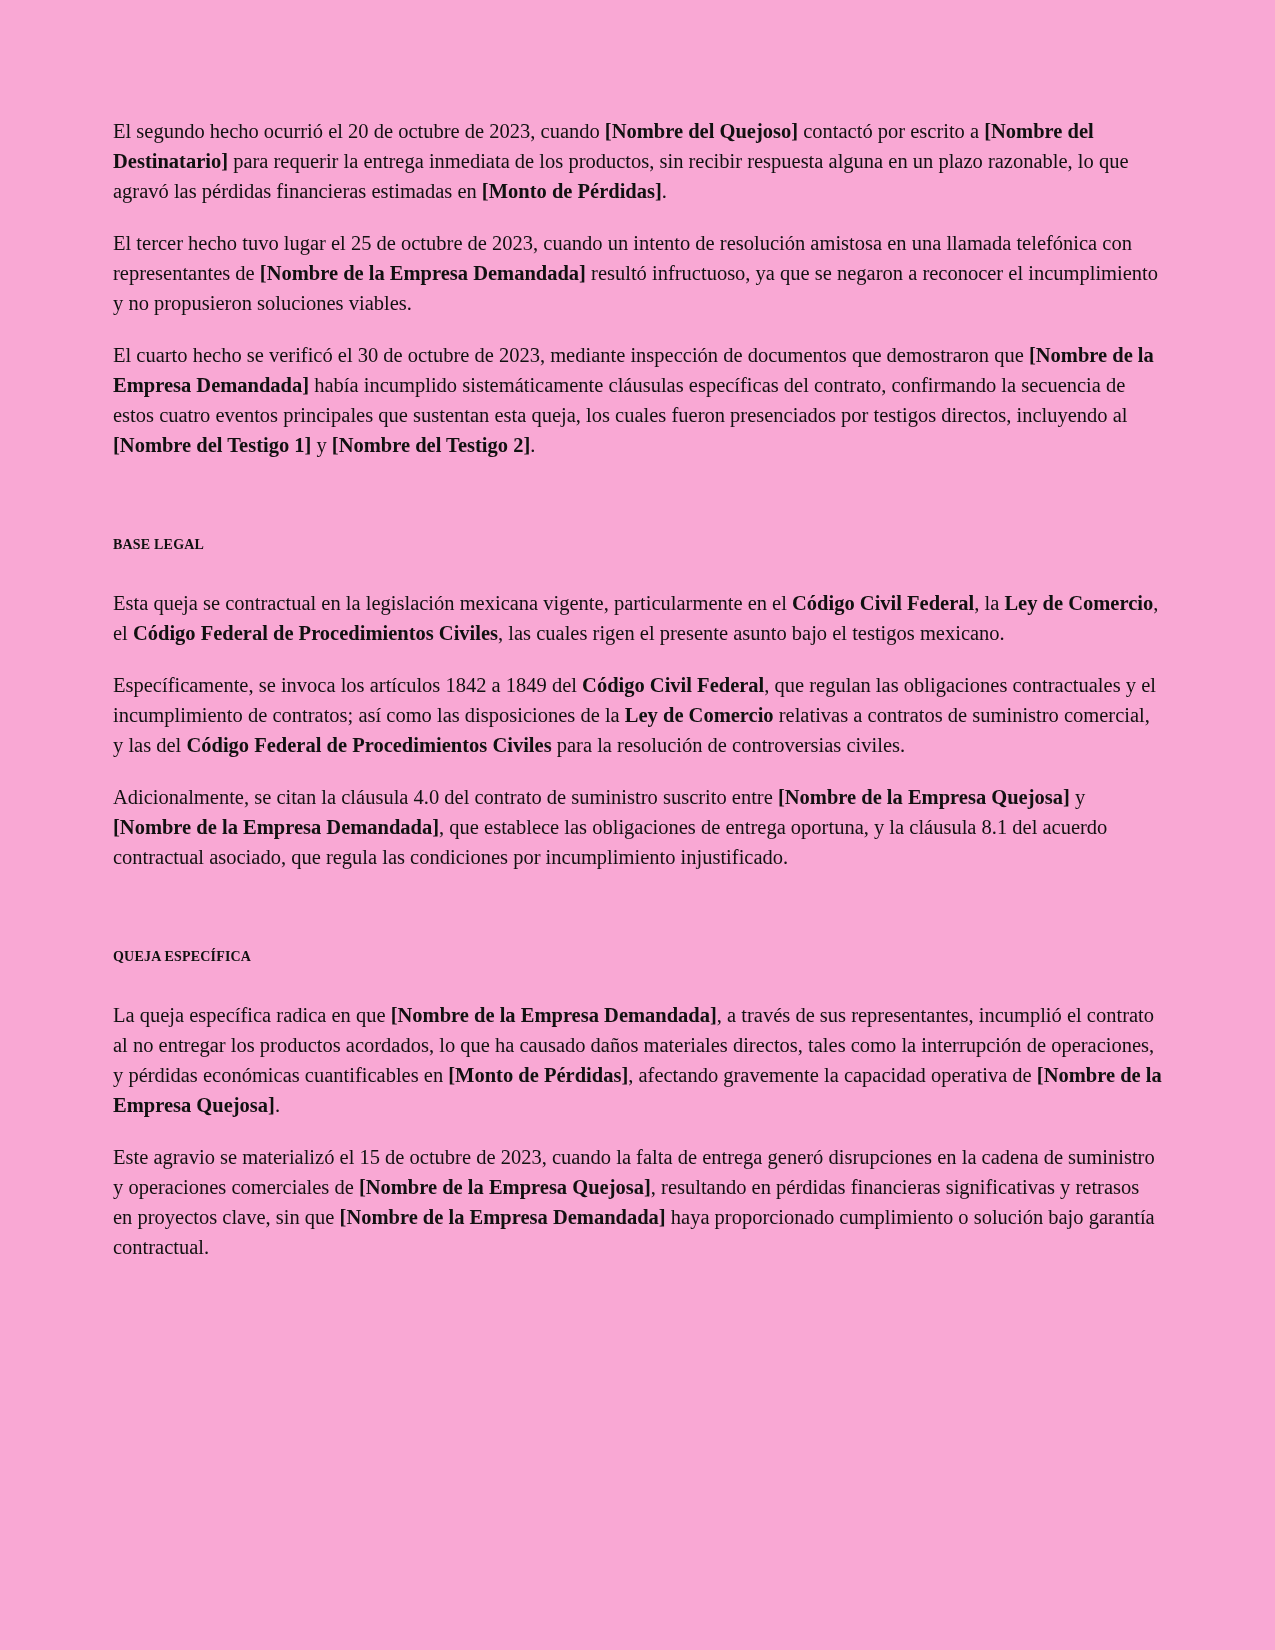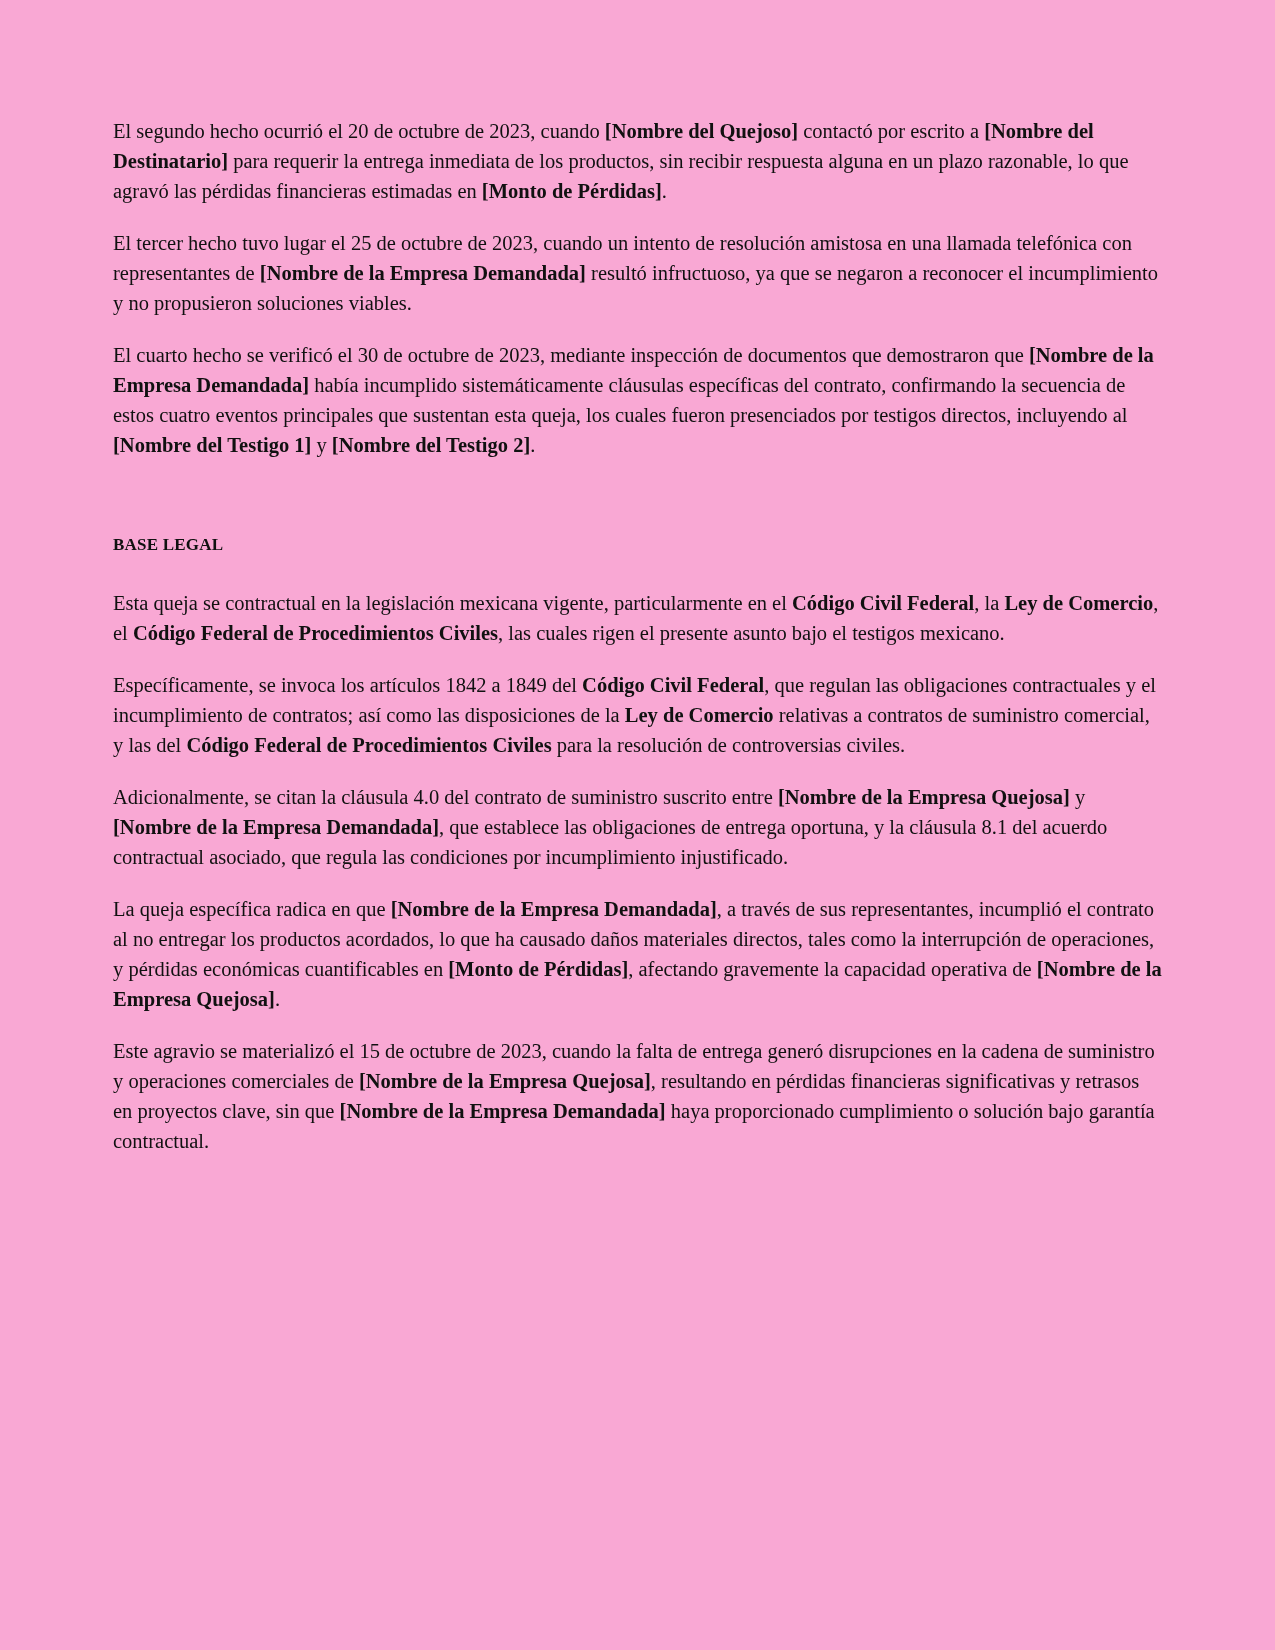--- a/index.html
+++ b/index.html
@@ -23,21 +23,21 @@
     width: 1049px;
     font-size: 20.5px;
     line-height: 30px;
     text-align: left;
   }
   .doc-body p {
     margin: 0 0 22px 0;
     font-weight: 400;
   }
   .doc-body h2 {
-    font-size: 17px;
+    font-size: 14px;
     line-height: 30px;
     font-weight: 700;
     margin: 70px 0 28px 0;
     letter-spacing: 0.2px;
   }
   .doc-body strong {
     font-weight: 700;
   }
 </style>
 </head>
@@ -45,16 +45,17 @@
 
 <div class="page">
   <div class="doc-body">
       <p><span>El segundo hecho ocurrió el 20 de octubre de 2023, cuando </span><strong>[Nombre del Quejoso]</strong><span> contactó por escrito a </span><strong>[Nombre del Destinatario]</strong><span> para requerir la entrega inmediata de los productos, sin recibir respuesta alguna en un plazo razonable, lo que agravó las pérdidas financieras estimadas en </span><strong>[Monto de Pérdidas]</strong><span>.</span></p>
       <p><span>El tercer hecho tuvo lugar el 25 de octubre de 2023, cuando un intento de resolución amistosa en una llamada telefónica con representantes de </span><strong>[Nombre de la Empresa Demandada]</strong><span> resultó infructuoso, ya que se negaron a reconocer el incumplimiento y no propusieron soluciones viables.</span></p>
       <p><span>El cuarto hecho se verificó el 30 de octubre de 2023, mediante inspección de documentos que demostraron que </span><strong>[Nombre de la Empresa Demandada]</strong><span> había incumplido sistemáticamente cláusulas específicas del contrato, confirmando la secuencia de estos cuatro eventos principales que sustentan esta queja, los cuales fueron presenciados por testigos directos, incluyendo al </span><strong>[Nombre del Testigo 1]</strong><span> y </span><strong>[Nombre del Testigo 2]</strong><span>.</span></p>
       <h2>BASE LEGAL</h2>
       <p><span>Esta queja se contractual en la legislación mexicana vigente, particularmente en el </span><strong>Código Civil Federal</strong><span>, la </span><strong>Ley de Comercio</strong><span>, el </span><strong>Código Federal de Procedimientos Civiles</strong><span>, las cuales rigen el presente asunto bajo el testigos mexicano.</span></p>
       <p><span>Específicamente, se invoca los artículos 1842 a 1849 del </span><strong>Código Civil Federal</strong><span>, que regulan las obligaciones contractuales y el incumplimiento de contratos; así como las disposiciones de la </span><strong>Ley de Comercio</strong><span> relativas a contratos de suministro comercial, y las del </span><strong>Código Federal de Procedimientos Civiles</strong><span> para la resolución de controversias civiles.</span></p>
       <p><span>Adicionalmente, se citan la cláusula 4.0 del contrato de suministro suscrito entre </span><strong>[Nombre de la Empresa Quejosa]</strong><span> y </span><strong>[Nombre de la Empresa Demandada]</strong><span>, que establece las obligaciones de entrega oportuna, y la cláusula 8.1 del acuerdo contractual asociado, que regula las condiciones por incumplimiento injustificado.</span></p>
+      <h2>QUEJA ESPECÍFICA</h2>
       <p><span>La queja específica radica en que </span><strong>[Nombre de la Empresa Demandada]</strong><span>, a través de sus representantes, incumplió el contrato al no entregar los productos acordados, lo que ha causado daños materiales directos, tales como la interrupción de operaciones, y pérdidas económicas cuantificables en </span><strong>[Monto de Pérdidas]</strong><span>, afectando gravemente la capacidad operativa de </span><strong>[Nombre de la Empresa Quejosa]</strong><span>.</span></p>
       <p><span>Este agravio se materializó el 15 de octubre de 2023, cuando la falta de entrega generó disrupciones en la cadena de suministro y operaciones comerciales de </span><strong>[Nombre de la Empresa Quejosa]</strong><span>, resultando en pérdidas financieras significativas y retrasos en proyectos clave, sin que </span><strong>[Nombre de la Empresa Demandada]</strong><span> haya proporcionado cumplimiento o solución bajo garantía contractual.</span></p>
     </div>
 </div>
 
 </body></html>

